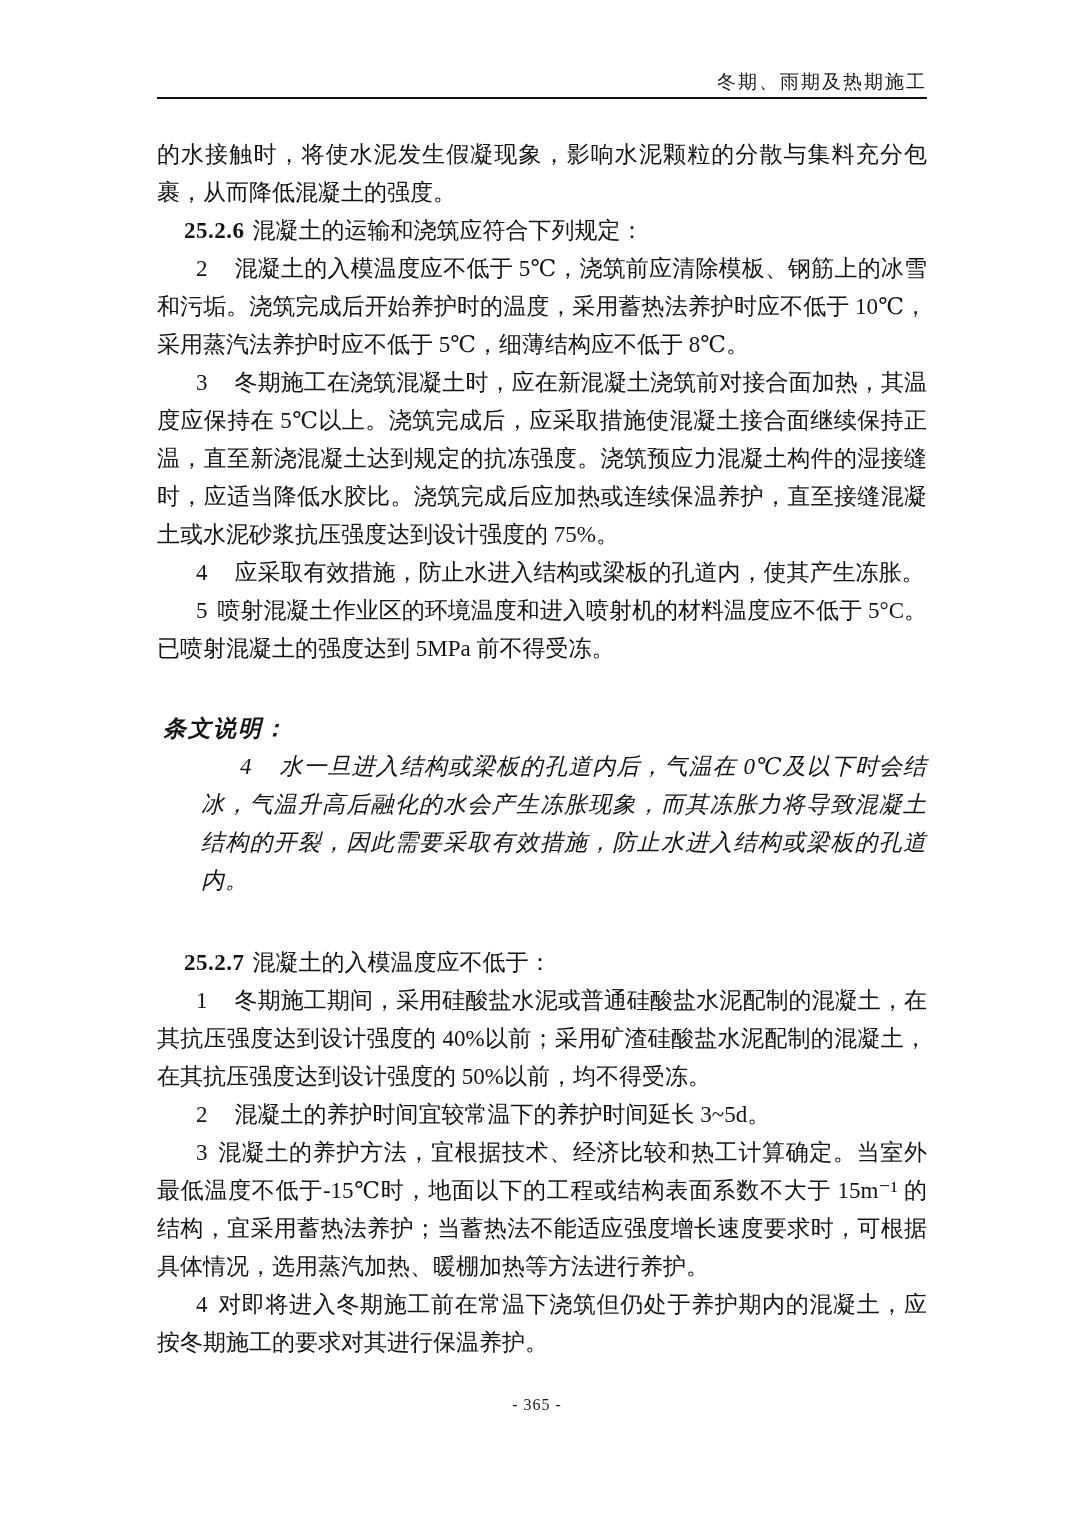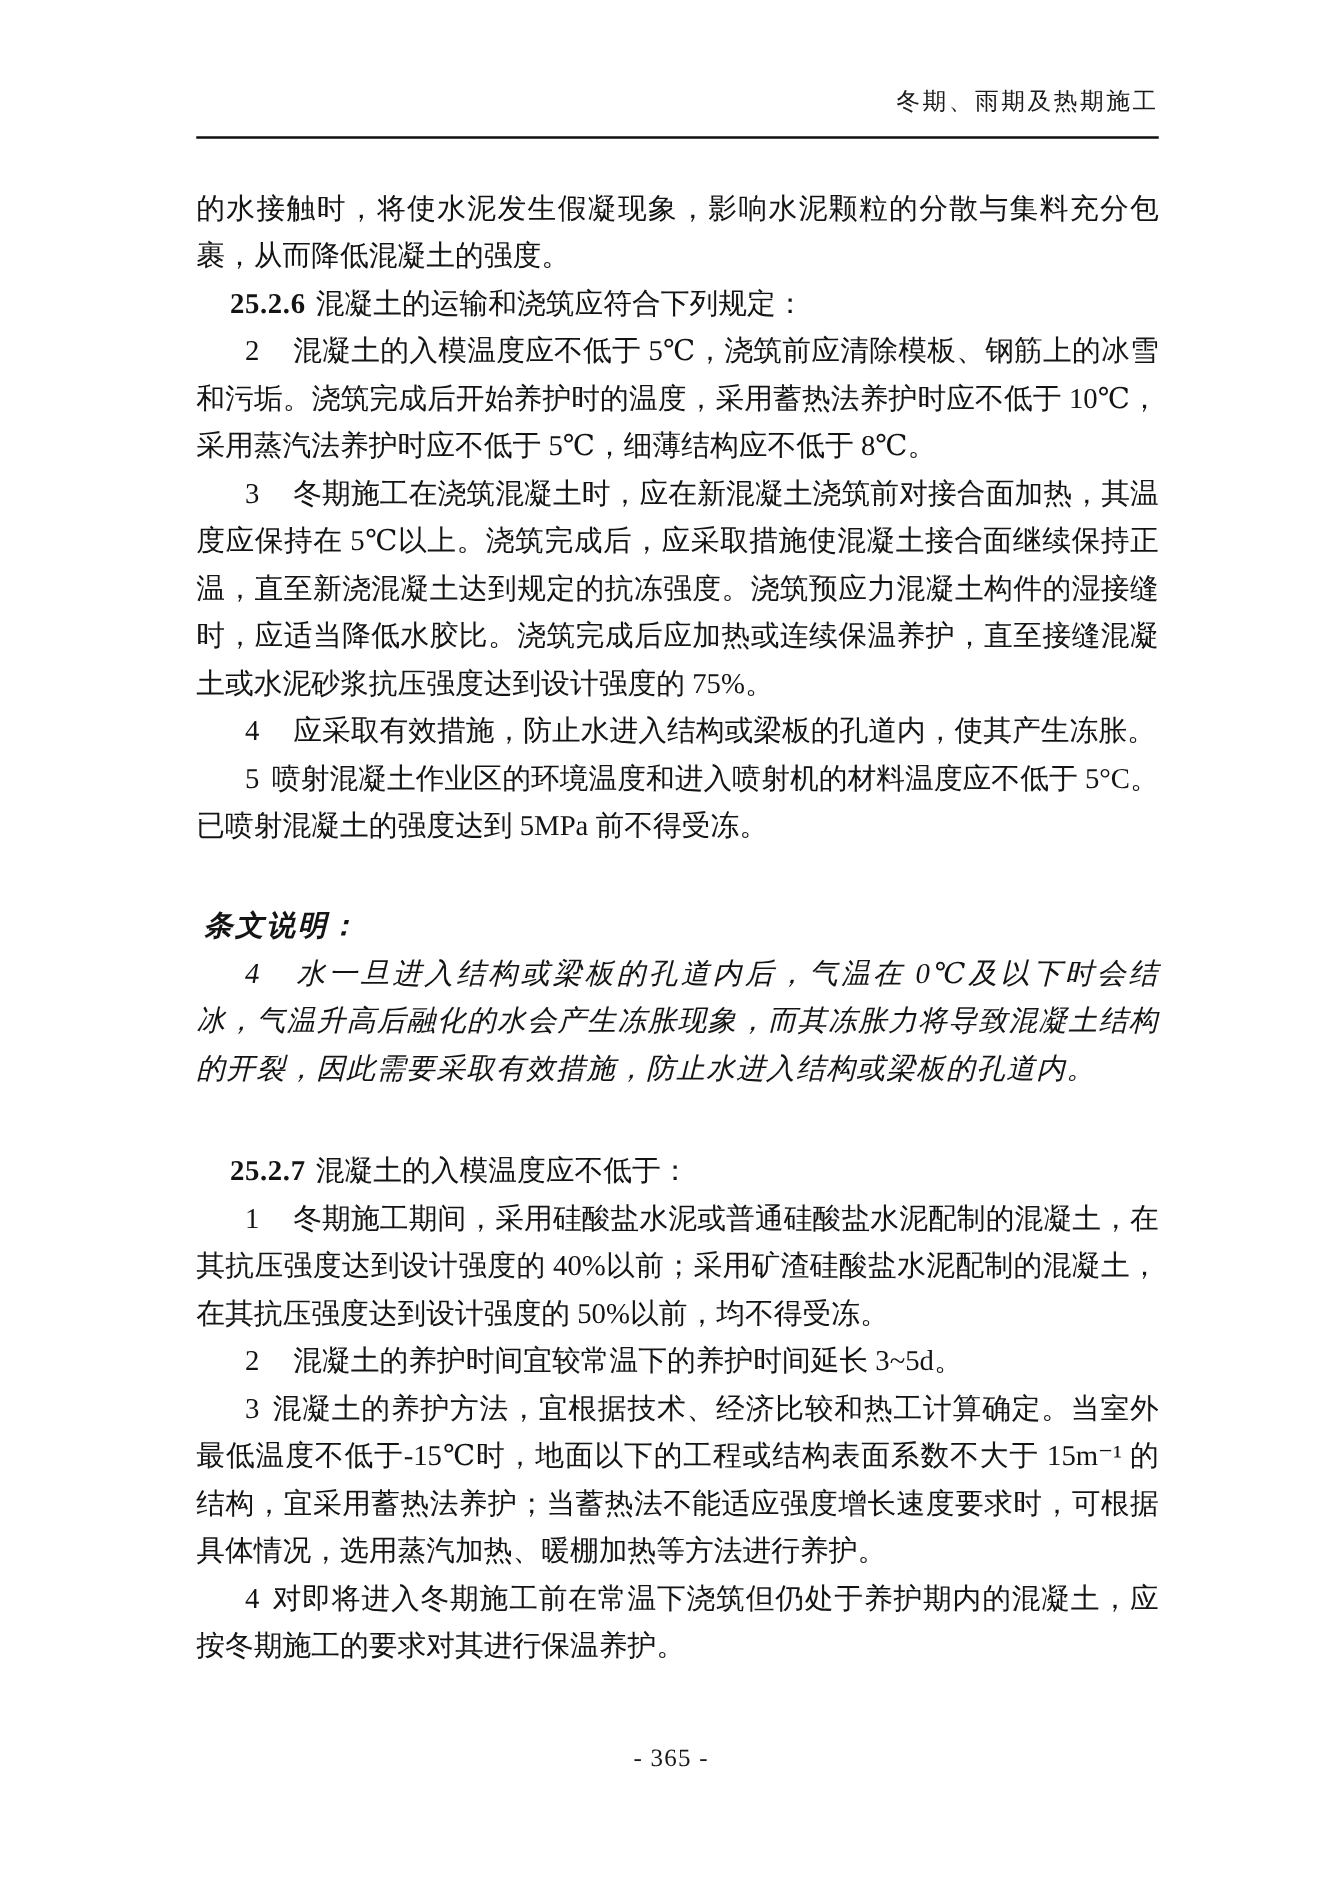--- a/index.html
+++ b/index.html
@@ -21,21 +21,21 @@
   
   .page-header {
     width: 100%;
   }
   .header-title {
     text-align: right;
     font-size: 19px;
     letter-spacing: 2px;
     line-height: 24px;
     color: #1a1a1a;
-    padding-bottom: 15px;
+    padding-bottom: 3px;
   }
   .header-rule {
     height: 0;
     border-bottom: 2px solid #111111;
   }
   
   .body-text {
     margin-top: 37px;
     font-size: 23px;
     line-height: 38px;
@@ -61,32 +61,33 @@
   .commentary { margin-top: 42px; }
   .commentary-heading {
     font-weight: bold;
     font-style: italic;
     letter-spacing: 2px;
     text-indent: 6px;
   }
   .commentary .clause {
     font-style: italic;
     letter-spacing: 1px;
+    margin-left: 44px;
   }
 
   .section-2527 { margin-top: 44px; }
 
   
   .page-number {
     position: absolute;
     left: 0;
     right: 0;
     top: 1396px;
     text-align: center;
-    font-size: 20px;
+    font-size: 16px;
     letter-spacing: 1px;
     color: #1a1a1a;
   }
 </style>
 </head>
 <body>
 
 <div class="page">
 
   <div class="page-header">

